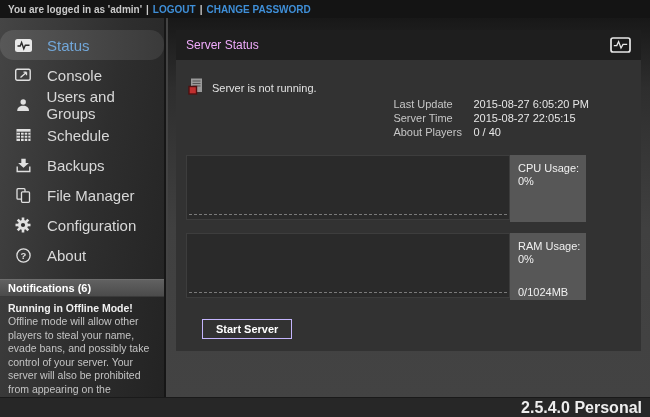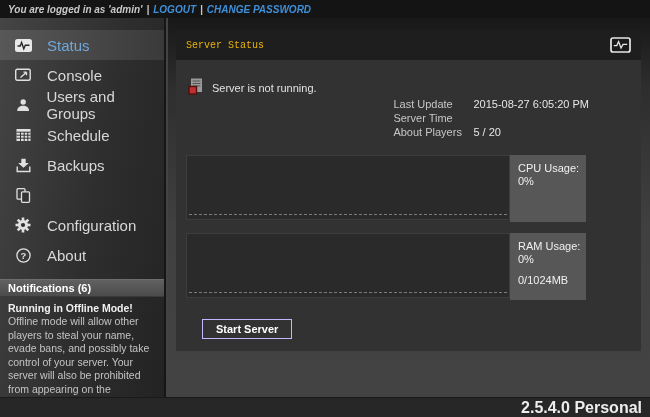--- a/index.html
+++ b/index.html
@@ -6,35 +6,34 @@
   html,body { background:#000; }
   body { font-family:"Liberation Sans", sans-serif; }
   .app { position:relative; width:650px; height:417px; overflow:hidden; background:#434343; }
 
   
   .topbar {
     position:absolute; top:0; left:0; right:0; height:18px;
     background:#141414; display:flex; align-items:center; gap:4px;
     padding:0 8px; font-size:10px; font-weight:bold; color:#c9c9c9;
     white-space:nowrap;
-    font-style:italic;
   }
   .topbar .link { color:#3f8fd8; cursor:pointer; }
 
   
   .sidebar {
     position:absolute; top:18px; left:0; width:166px; bottom:20px;
     background:linear-gradient(100deg, #454545 0%, #2e2e2e 55%, #232323 100%);
     border-right:2px solid #161616;
     overflow:hidden;
   }
   .menu { padding-top:12px; }
   .menu-item {
     height:30px; display:flex; align-items:center; gap:15px;
-    padding-left:14px; color:#d8d8d8; font-size:15px; cursor:pointer;
+    padding-left:14px; color:#d8d8d8; font-size:15px; cursor:pointer;border-radius:14px;
   }
   .menu-item .ic { width:18px; display:flex; justify-content:center; align-items:center; }
   .menu-item.active {
     background:linear-gradient(to right, #585858, #3a3a3a);
     color:#72a7d9;
   }
 
   .notifications { margin-top:9px; }
   .notif-header {
     background:linear-gradient(#616161,#4b4b4b);
@@ -47,39 +46,39 @@
   
   .main {
     position:absolute; top:18px; left:168px; right:0; bottom:20px;
     background:linear-gradient(to bottom, #181818 0%, #2e2e2e 70px, #404040 210px, #434343 100%);
   }
   .panel { position:absolute; left:8px; top:12px; width:465px; }
   .panel-header {
     background:#1e1e1e; height:30px; display:flex; align-items:center;
     padding:0 10px;
   }
-  .panel-title { font-size:10px; color:#eab308;font-family:Liberation Mono, monospace; }
+  .panel-title { font-size:12px; color:#f0abfc; }
   .panel-header .hicon { margin-left:auto; display:flex; }
   .panel-body { background:#323232; padding:10px 10px 12px 10px; }
 
   .status-row { display:flex; align-items:flex-start; margin:4px 0 16px 0;flex-direction:column; }
   .status-left { display:flex; align-items:center; gap:9px; font-size:11px; color:#e2e2e2; padding-left:2px; padding-top:4px; }
   .info-table { margin-left:auto; margin-right:42px; font-size:11px; }
   .info-row { display:flex; line-height:14px; }
   .info-label { width:80px; color:#c6c6c6; }
   .info-value { color:#e6e6e6; }
 
   .graph-row { display:flex; margin-right:45px; margin-bottom:11px; }
   .graph-box { flex:1; height:65px; background:#2a2a2a; border:1px solid #3d3d3d; position:relative; cursor:default; }
   .baseline { position:absolute; left:2px; right:2px; bottom:4px; border-top:1px dashed #7a7a7a; }
   .usage-box {
     width:76px; background:#575757; color:#f0f0f0; font-size:11px;
     padding:7px 4px 8px 8px; line-height:13px; height:67px;
   }
-  .usage-detail { margin-top:8px; }
+  .usage-detail { margin-top:20px; }
 
   .start-btn {
     display:inline-block; margin-top:8px; margin-left:16px;
     background:#323232; border:1px solid #c4b5fd; color:#fff;
     font-weight:bold; font-size:11px; padding:3px 13px; cursor:pointer;
     font-family:"Liberation Sans", sans-serif;
   }
 
   
   .footer {
@@ -155,20 +154,21 @@
         <span>Backups</span>
       </div>
 
       <div class="menu-item">
         <span class="ic">
           <svg width="15" height="15" viewBox="0 0 15 15">
               <rect x="1" y="0.7" width="8" height="10.5" rx="1" fill="none" stroke="#e0e0e0" stroke-width="1.3"></rect>
               <rect x="5.5" y="3.8" width="8" height="10.5" rx="1" fill="#343434" stroke="#e0e0e0" stroke-width="1.3"></rect>
             </svg>
         </span>
+        <span>File Manager</span>
       </div>
 
       <div class="menu-item">
         <span class="ic">
           <svg width="16" height="16" viewBox="0 0 16 16">
               <g fill="#e0e0e0">
                 <rect x="6.7" y="0.5" width="2.6" height="15"></rect>
                 <rect x="6.7" y="0.5" width="2.6" height="15" transform="rotate(45 8 8)"></rect>
                 <rect x="6.7" y="0.5" width="2.6" height="15" transform="rotate(90 8 8)"></rect>
                 <rect x="6.7" y="0.5" width="2.6" height="15" transform="rotate(135 8 8)"></rect>
@@ -226,24 +226,25 @@
             <span>Server is not running.</span>
           </div>
 
           <div class="info-table">
             <div class="info-row">
               <span class="info-label">Last Update</span>
               <span class="info-value">2015-08-27 6:05:20 PM</span>
             </div>
             <div class="info-row">
               <span class="info-label">Server Time</span>
+              <span class="info-value">2015-08-27 22:05:15</span>
             </div>
             <div class="info-row">
               <span class="info-label">About Players</span>
-              <span class="info-value">5 / 20</span>
+              <span class="info-value">0 / 40</span>
             </div>
           </div>
         </div>
 
         <div class="graph-row">
           <div class="graph-box">
             <div class="baseline"></div>
           </div>
           <div class="usage-box">
             <div>CPU Usage:</div>

